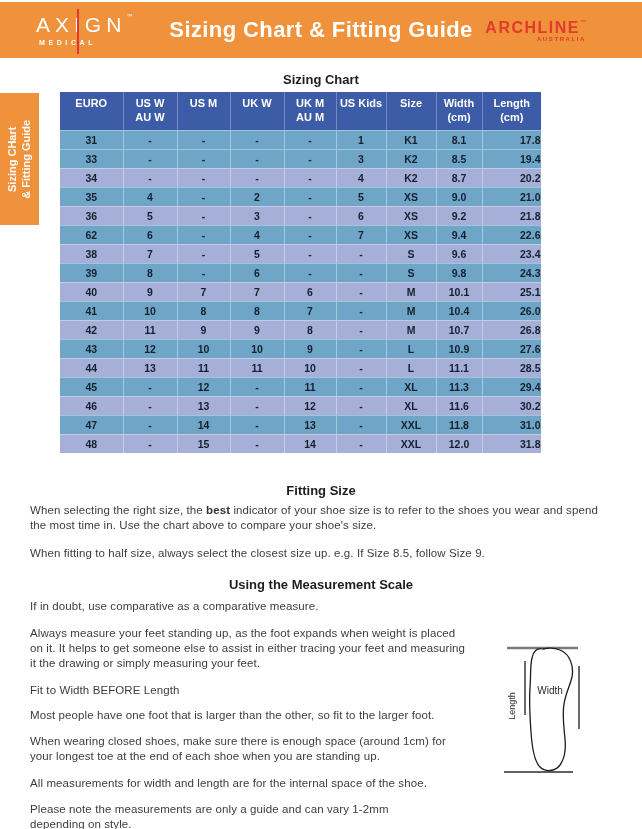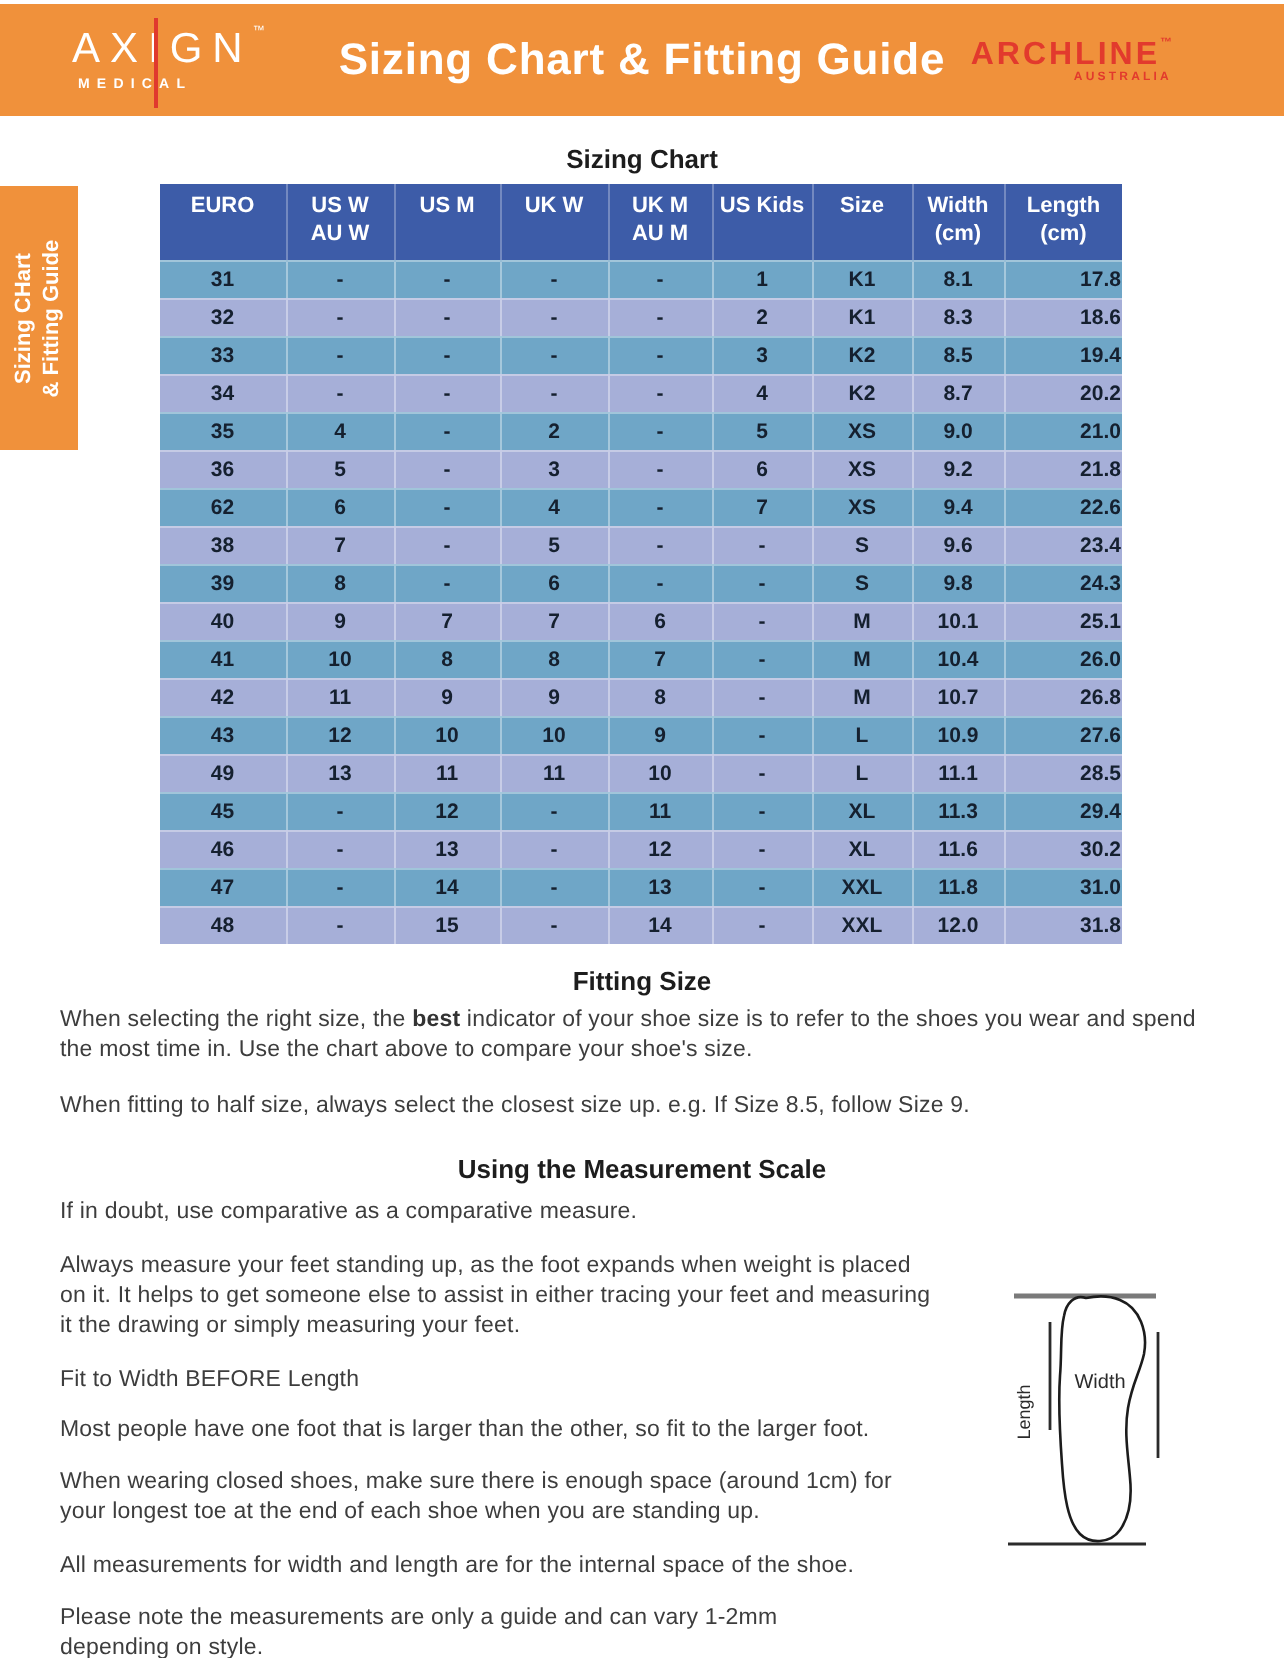--- a/index.html
+++ b/index.html
@@ -31,21 +31,21 @@
   .side-tab-text {
     transform:rotate(-90deg); white-space:nowrap; color:#fff; font-weight:bold;
     font-size:11px; line-height:1.3; text-align:center;
   }
   
   .section-heading { position:absolute; left:0; right:0; text-align:center; font-size:13px; font-weight:bold; color:#1d1d1d; }
   #sizing-heading  { top:72px; }
   #fitting-heading { top:483px; }
   #measure-heading { top:577px; }
   
-  .table-wrap { position:absolute; top:92px; left:80px; width:514px; }
+  .table-wrap { position:absolute; top:92px; left:60px; width:514px; }
   table { border-collapse:collapse; width:481px; table-layout:fixed; }
   thead th {
     background:#3D5CA8; color:#fff; font-size:11px; font-weight:bold;
     vertical-align:top; padding-top:4px; height:38px; line-height:1.3; text-align:center;
     border-right:1px solid rgba(255,255,255,.28);
   }
   thead th:last-child { border-right:none; }
   tbody td {
     height:19px; text-align:center; font-size:10.5px; font-weight:bold; color:#15202F;
     border-right:1px solid rgba(255,255,255,.38);
@@ -144,31 +144,20 @@
             <td>31</td>
             <td>-</td>
             <td>-</td>
             <td>-</td>
             <td>-</td>
             <td>1</td>
             <td>K1</td>
             <td>8.1</td>
             <td>17.8</td>
           </tr>
-          <tr class="even">
-            <td>32</td>
-            <td>-</td>
-            <td>-</td>
-            <td>-</td>
-            <td>-</td>
-            <td>2</td>
-            <td>K1</td>
-            <td>8.3</td>
-            <td>18.6</td>
-          </tr>
           <tr class="odd">
             <td>33</td>
             <td>-</td>
             <td>-</td>
             <td>-</td>
             <td>-</td>
             <td>3</td>
             <td>K2</td>
             <td>8.5</td>
             <td>19.4</td>
@@ -277,21 +266,21 @@
             <td>12</td>
             <td>10</td>
             <td>10</td>
             <td>9</td>
             <td>-</td>
             <td>L</td>
             <td>10.9</td>
             <td>27.6</td>
           </tr>
           <tr class="even">
-            <td>49</td>
+            <td>44</td>
             <td>13</td>
             <td>11</td>
             <td>11</td>
             <td>10</td>
             <td>-</td>
             <td>L</td>
             <td>11.1</td>
             <td>28.5</td>
           </tr>
           <tr class="odd">

